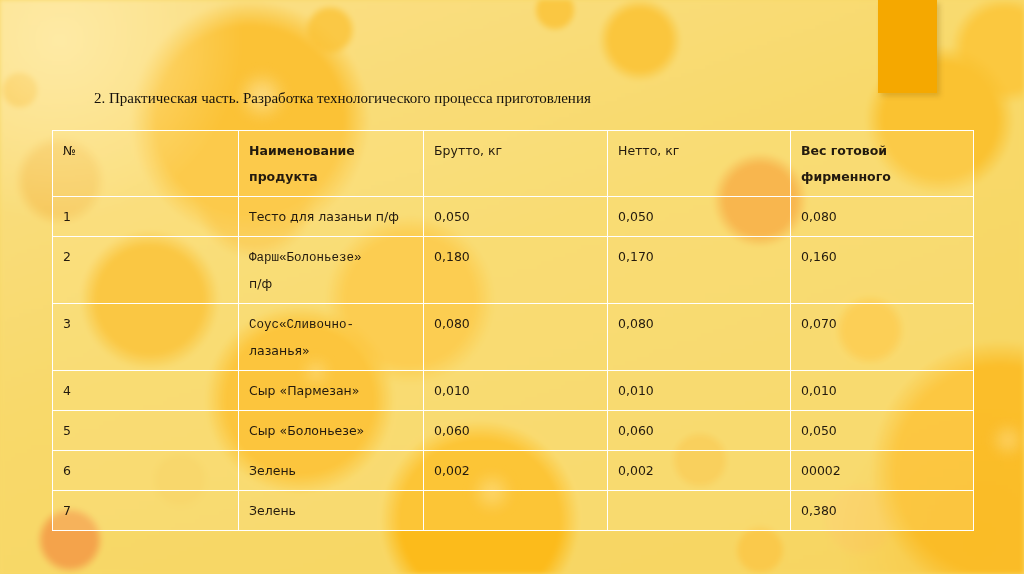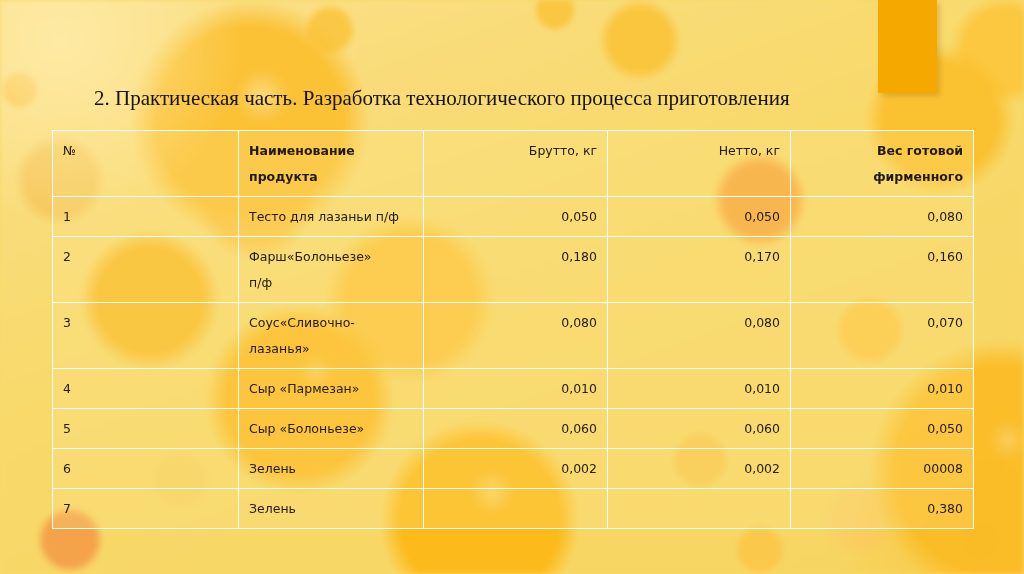--- a/index.html
+++ b/index.html
@@ -82,21 +82,21 @@
     box-shadow: 3px 3px 5px rgba(120,80,0,0.22);
   }
 
   
   #heading {
     position: absolute;
     left: 58px;
     top: 36px;
     width: 860px;
     font-family: "Liberation Serif", "DejaVu Serif", serif;
-    font-size: 21px;
+    font-size: 15px;
     line-height: 25px;
     color: #15110C;
     white-space: pre-wrap;
   }
   .h-line { display: block; }
   .h-line.indent { text-indent: 36px; }
   .h-line.indent2 { text-indent: 38px; }
   .h-sub { letter-spacing: 0.1px; }
 
   
@@ -123,26 +123,26 @@
   .c-name  { width: 185px; }
   .c-brut  { width: 184px; }
   .c-net   { width: 183px; }
   .c-out   { width: 183px; }
 
   .cell-pad {
     padding: 7px 10px 6px 10px;
     line-height: 26px;
   }
   .cell-left   { text-align: left; }
-  .cell-center { text-align: right; }
+  .cell-center { text-align: left; }
   .cell-just {
     text-align: justify;
     text-align-last: justify;
   }
-  .cell-just > span { display: inline; }
+  .cell-just > span { display: inline; font-family: Liberation Mono, monospace; }
 
   tr.r-head td { height: 55px; }
   tr.r-1 td { height: 35px; }
   tr.r-2 td { height: 52px; }
   tr.r-3 td { height: 53px; }
   tr.r-4 td { height: 30px; }
   tr.r-5 td { height: 33px; }
   tr.r-6 td { height: 32px; }
   tr.r-7 td { height: 30px; }
 
@@ -298,21 +298,21 @@
         <td>
             <div class="cell-pad cell-left"><span>Зелень</span></div>
           </td>
         <td>
             <div class="cell-pad cell-center">0,002</div>
           </td>
         <td>
             <div class="cell-pad cell-center">0,002</div>
           </td>
         <td>
-            <div class="cell-pad cell-center">00008</div>
+            <div class="cell-pad cell-center">00002</div>
           </td>
       </tr>
 
       <tr class="r-7">
         <td>
             <div class="cell-pad cell-left">7</div>
           </td>
         <td>
             <div class="cell-pad cell-left"><span>Зелень</span></div>
           </td>

